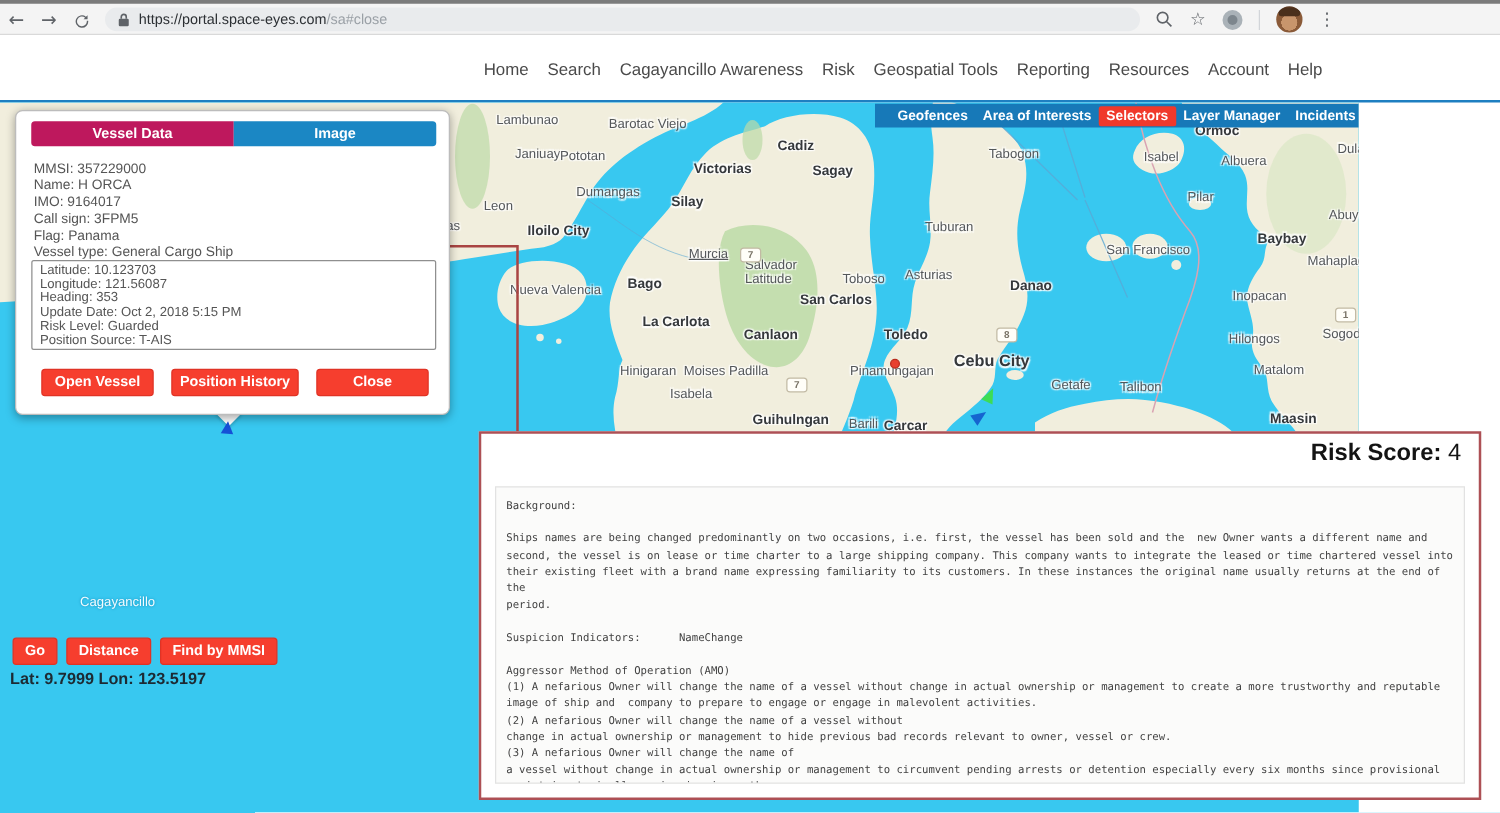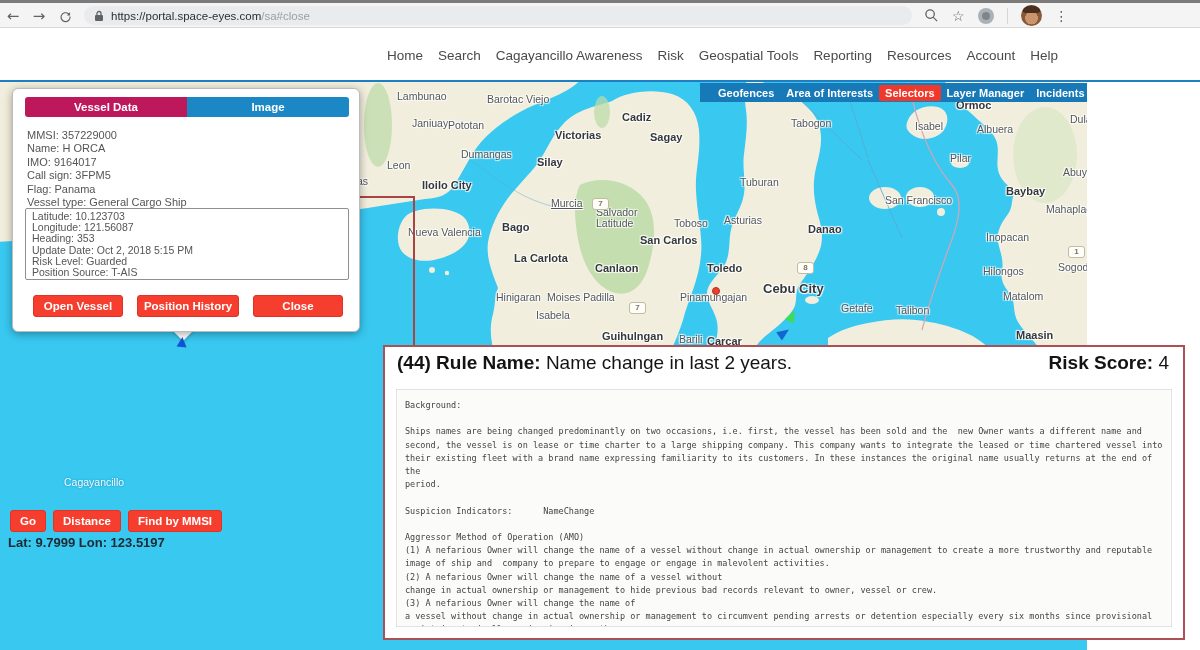--- a/index.html
+++ b/index.html
@@ -276,21 +276,20 @@
         <div class="vp-line">Position Source: T-AIS</div>
       </div>
     <div class="vp-btns">
         <div class="red-btn vp-btn">Open Vessel</div>
         <div class="red-btn vp-btn">Position History</div>
         <div class="red-btn vp-btn">Close</div>
       </div>
   </div>
 
   <div class="rule-panel">
-    <div class="rule-title"><b>(44) Rule Name:</b><span> Name change in last 2 years.</span></div>
     <div class="rule-score"><b>Risk Score:</b><span> 4</span></div>
     <pre class="rule-body">Background:
 
 Ships names are being changed predominantly on two occasions, i.e. first, the vessel has been sold and the  new Owner wants a different name and
 second, the vessel is on lease or time charter to a large shipping company. This company wants to integrate the leased or time chartered vessel into
 their existing fleet with a brand name expressing familiarity to its customers. In these instances the original name usually returns at the end of the
 period.
 
 Suspicion Indicators:      NameChange
 

